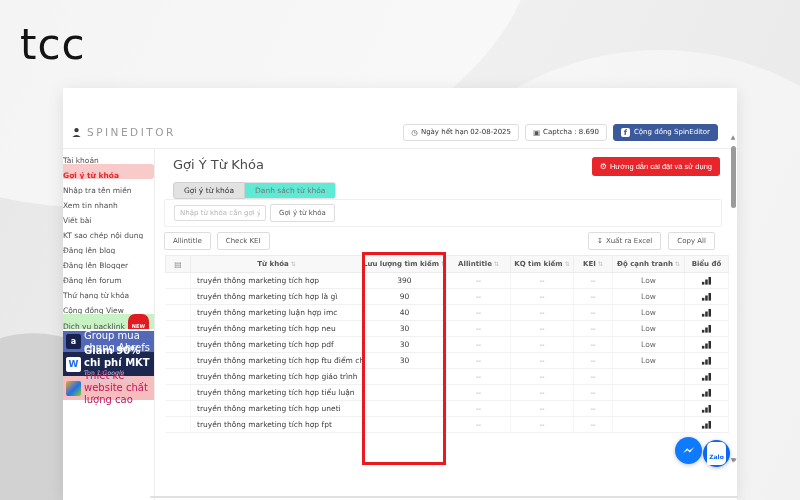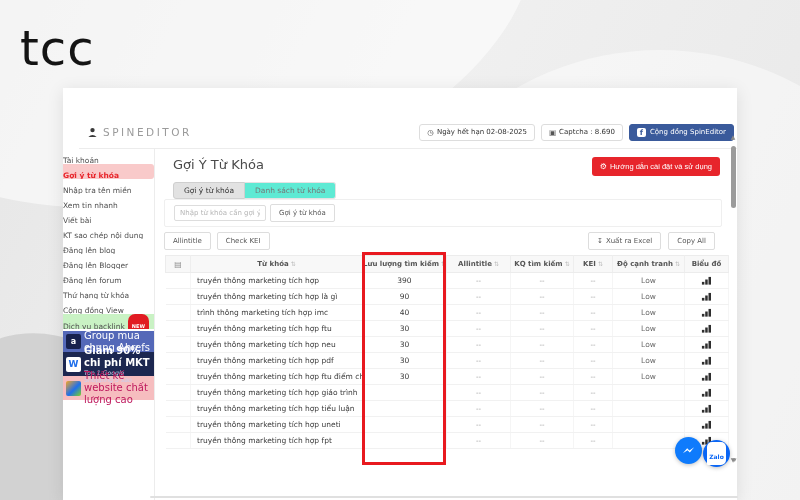--- a/index.html
+++ b/index.html
@@ -10,31 +10,31 @@
 
   
   .deco { position:absolute; pointer-events:none; }
   .deco-tl-sweep { left:-180px; top:-230px; width:720px; height:430px;
                    background:rgba(255,255,255,.55); transform:rotate(-12deg); border-radius:50%; }
   .deco-right-circle { right:-150px; top:50px; width:580px; height:580px; border-radius:50%;
                        background:rgba(255,255,255,.45); }
   .deco-bl-wedge { left:-80px; bottom:-130px; width:340px; height:270px; background:#cecece;
                    transform:rotate(24deg); border-radius:30% 60% 40% 50%; opacity:.85; }
 
-  .brand-logo { position:absolute; left:20px; top:20px; font-size:48px; color:#141414;
+  .brand-logo { position:absolute; left:20px; top:20px; font-size:42px; color:#141414;
                 letter-spacing:1px; font-weight:500; }
 
   
   .panel { position:absolute; left:63px; top:88px; width:674px; height:412px; background:#fff;
            overflow:hidden; box-shadow:0 3px 16px rgba(0,0,0,.10); }
 
   
   .app-header { position:absolute; left:0; top:28px; width:100%; height:33px;
                 border-bottom:1px solid #ececec; display:flex; align-items:center;
-                padding:0 19px 0 8px;margin-left:16px; }
+                padding:0 19px 0 8px; }
   .brand-row { display:flex; align-items:center; gap:5px; }
   .brand-text { font-size:10.5px; letter-spacing:2.5px; color:#9a9a9a; font-weight:500; }
   .header-right { margin-left:auto; display:flex; align-items:center; gap:6px; }
   .pill { border:1px solid #ddd; border-radius:3px; height:17px; display:flex; align-items:center;
           gap:3px; padding:0 7px; font-size:7px; color:#333; background:#fff; white-space:nowrap; }
   .pill .ic { font-size:7.5px; color:#555; }
   .fb-btn { background:var(--fb,#3a5a9b); color:#fff; border:1px solid var(--fb,#3a5a9b);
             border-radius:3px; height:17px; display:flex; align-items:center; gap:4px;
             padding:0 7px; font-size:7px; white-space:nowrap; }
   .fb-f { background:#fff; color:#3a5a9b; width:9px; height:9px; border-radius:2px; font-weight:bold;
@@ -278,36 +278,22 @@
                 <td class="dash">--</td>
                 <td class="comp">Low</td>
                 <td class=""><svg class="chart-ic" width="11" height="9" viewBox="0 0 12 9">
                     <rect x="1" y="6" width="2.7" height="3" fill="#2e2e2e"></rect>
                     <rect x="4.6" y="3.4" width="2.7" height="5.6" fill="#2e2e2e"></rect>
                     <rect x="8.2" y="0.6" width="2.7" height="8.4" fill="#2e2e2e"></rect>
                   </svg></td>
               </tr>
               <tr>
                 <td class=""></td>
-                <td class="kw">trình thông marketing tích hợp imc</td>
+                <td class="kw">truyền thông marketing luận hợp imc</td>
                 <td class="">40</td>
-                <td class="dash">--</td>
-                <td class="dash">--</td>
-                <td class="dash">--</td>
-                <td class="comp">Low</td>
-                <td class=""><svg class="chart-ic" width="11" height="9" viewBox="0 0 12 9">
-                    <rect x="1" y="6" width="2.7" height="3" fill="#2e2e2e"></rect>
-                    <rect x="4.6" y="3.4" width="2.7" height="5.6" fill="#2e2e2e"></rect>
-                    <rect x="8.2" y="0.6" width="2.7" height="8.4" fill="#2e2e2e"></rect>
-                  </svg></td>
-              </tr>
-              <tr>
-                <td class=""></td>
-                <td class="kw">truyền thông marketing tích hợp ftu</td>
-                <td class="">30</td>
                 <td class="dash">--</td>
                 <td class="dash">--</td>
                 <td class="dash">--</td>
                 <td class="comp">Low</td>
                 <td class=""><svg class="chart-ic" width="11" height="9" viewBox="0 0 12 9">
                     <rect x="1" y="6" width="2.7" height="3" fill="#2e2e2e"></rect>
                     <rect x="4.6" y="3.4" width="2.7" height="5.6" fill="#2e2e2e"></rect>
                     <rect x="8.2" y="0.6" width="2.7" height="8.4" fill="#2e2e2e"></rect>
                   </svg></td>
               </tr>

